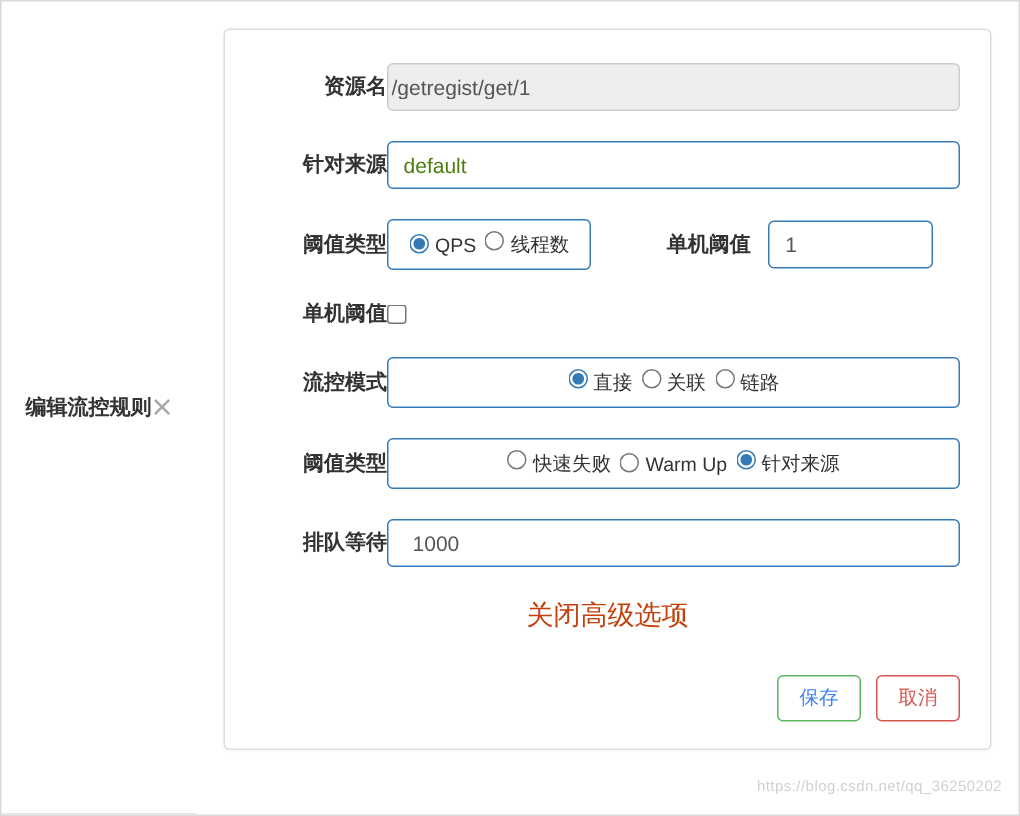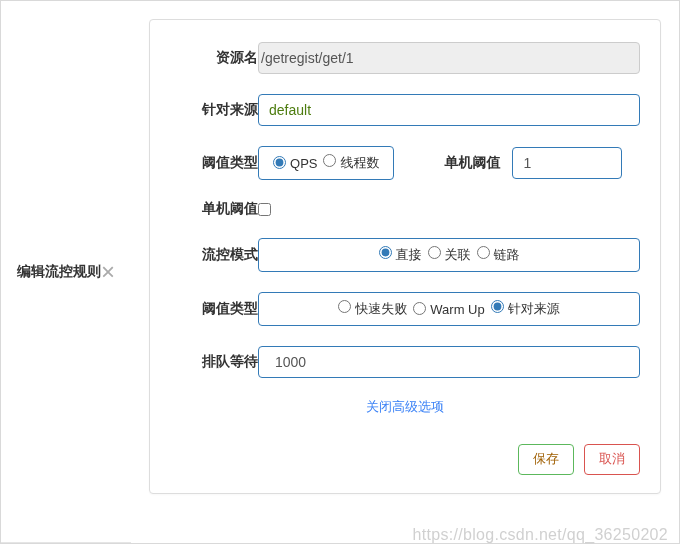--- a/index.html
+++ b/index.html
@@ -140,54 +140,54 @@
       align-items: center;
     }
     .mid-label {
       font-weight: bold;
       color: #333;
       font-size: 14px;
       margin: 0 12px 0 50px;
     }
     .adv-link {
       text-align: center;
-      color: #3b82f6;
-      font-size: 13px;
+      color: #c2410c;
+      font-size: 18px;
       cursor: pointer;
       margin-top: 16px;
     }
     .footer-actions {
       display: flex;
       justify-content: flex-end;
       gap: 10px;
       margin-top: 28px;
     }
     .btn {
       padding: 6px 14px;
       font-size: 13px;
       border-radius: 4px;
       background: #fff;
       cursor: pointer;
       line-height: 1.3;
     }
     .btn-success {
       border: 1px solid #5cb85c;
-      color: #a16207;
+      color: #3b82f6;
     }
     .btn-danger {
       border: 1px solid #d9534f;
       color: #d9534f;
       text-align: right;
     }
     .watermark {
       position: absolute;
       right: 12px;
-      bottom: 0;
+      bottom: 14px;
       color: rgba(150,150,150,0.45);
-      font-size: 16px;
+      font-size: 10px;
       pointer-events: none;
       letter-spacing: 0.3px;
     }
   </style>
 </head>
 <body>
 
 <div class="modal">
   <div class="modal-header">
     <div class="modal-title">编辑流控规则</div>

